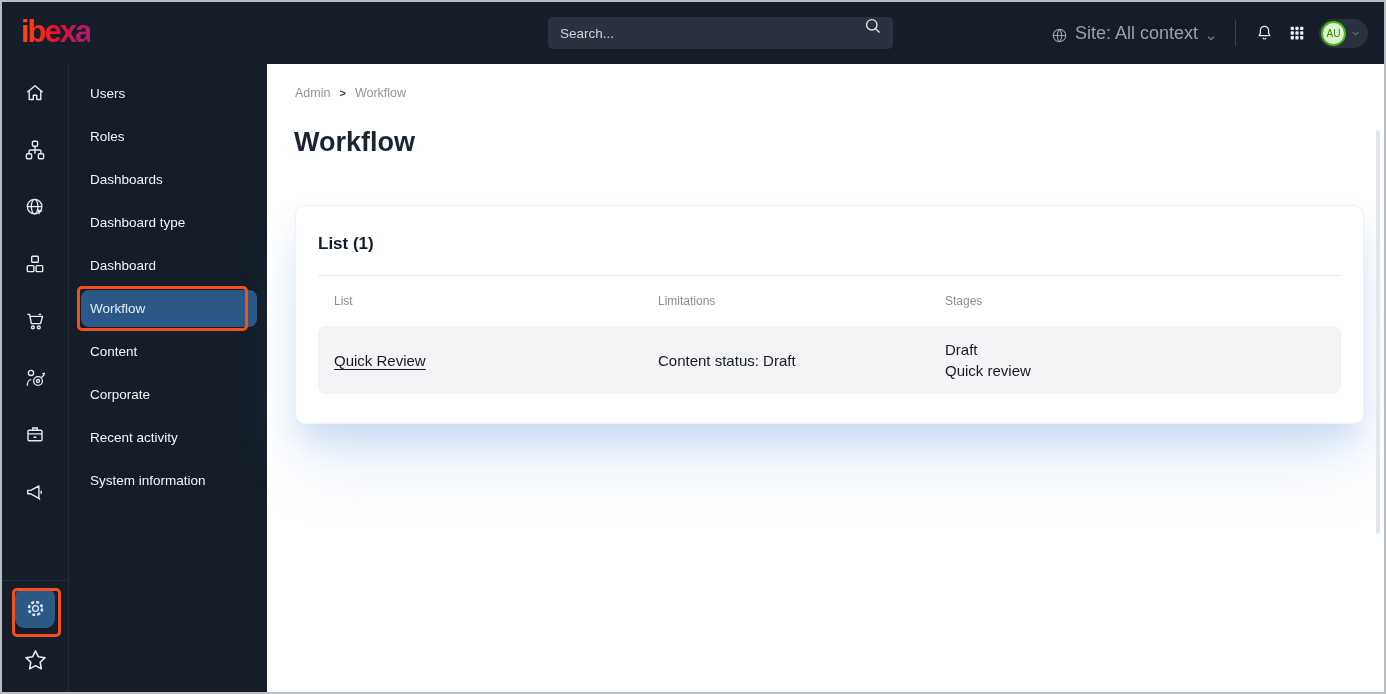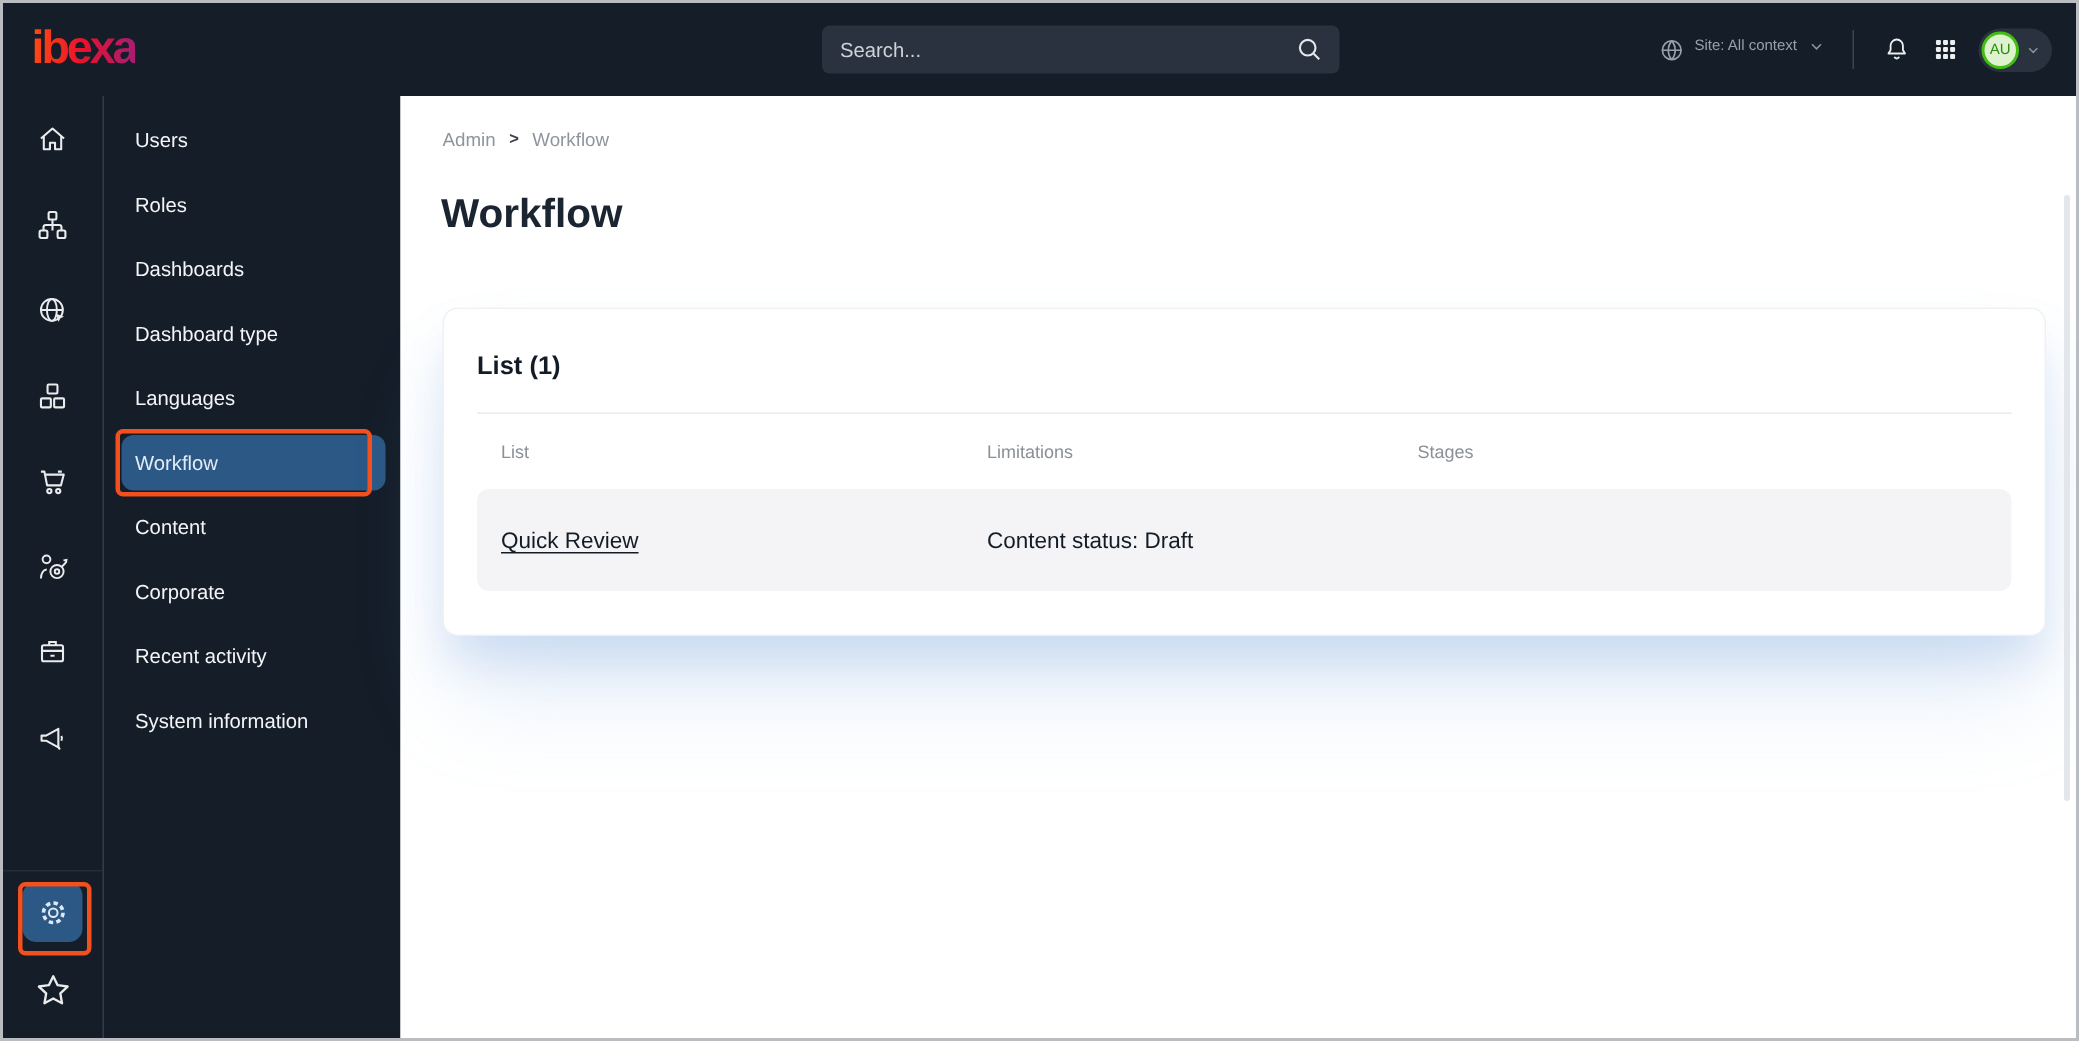--- a/index.html
+++ b/index.html
@@ -6,27 +6,27 @@
   html,body { width:1386px; height:694px; }
   body { font-family:"Liberation Sans",sans-serif; background:#fff; position:relative; overflow:hidden; }
   .screen { position:absolute; inset:0; border:2px solid #b9bcc0; background:#fff; overflow:hidden; }
 
   
   .topbar { position:absolute; top:0; left:0; right:0; height:62px; background:#141d28; }
   .logo { position:absolute; left:19px; top:12px; font-size:31px; font-weight:700; letter-spacing:-2px;
           background:linear-gradient(95deg,#ff4713 5%,#e8112d 50%,#aa1d6e 95%);
           -webkit-background-clip:text; background-clip:text; color:transparent; cursor:pointer; }
   .search-box { position:absolute; left:546px; top:15px; width:345px; height:32px; background:#29323e;
-                border-radius:5px; display:flex; align-items:center; }
+                border-radius:5px; display:flex; }
   .search-box input { flex:1; background:transparent; border:none; outline:none; color:#e6e8ea;
                       font-size:13.5px; padding:0 12px; font-family:inherit; }
   .search-box input::placeholder { color:#ced2d7; }
   .search-icon { margin-right:11px; color:#e6e8ea; display:flex; }
   .topbar-right { position:absolute; right:16px; top:0; height:62px; display:flex; align-items:center; gap:13px; }
-  .site-context { display:flex; align-items:flex-start; gap:7px; color:#98a0a9; font-size:10px; cursor:pointer; }
+  .site-context { display:flex; align-items:flex-end; gap:7px; color:#98a0a9; font-size:18px; cursor:pointer; }
   .tb-divider { width:1px; height:26px; background:#3c4550; margin:0 5px; }
   .icon-btn { color:#eceef0; display:flex; align-items:center; cursor:pointer; background:none; border:none; }
   .avatar-pill { display:flex; align-items:center; background:#29323e; border-radius:15px;
                  padding:2px 7px 2px 2px; gap:4px; cursor:pointer; }
   .avatar { width:25px; height:25px; border-radius:50%; background:#def2d0; border:2px solid #43bd13;
             color:#2f8d0d; font-size:10px; font-weight:400; display:flex; align-items:center; justify-content:center; }
   .chev { color:#8b929b; display:flex; }
 
   
   .rail { position:absolute; left:0; top:62px; bottom:0; width:67px; background:#141d28; border-right:1px solid #232e3a; }
@@ -210,21 +210,21 @@
         </svg>
       </div>
     </div>
   </aside>
 
   <nav class="menu">
     <div class="menu-item">Users</div>
     <div class="menu-item">Roles</div>
     <div class="menu-item">Dashboards</div>
     <div class="menu-item">Dashboard type</div>
-    <div class="menu-item">Languages</div>
+    <div class="menu-item">Dashboard</div>
     <div class="menu-item selected">Workflow</div>
     <div class="menu-item">Content</div>
     <div class="menu-item">Corporate</div>
     <div class="menu-item">Recent activity</div>
     <div class="menu-item">System information</div>
   </nav>
 
   <main class="content">
     <div class="breadcrumb">
       <span class="crumb">Admin</span>
@@ -240,20 +240,24 @@
 
       <div class="table-head">
         <span>List</span>
         <span>Limitations</span>
         <span>Stages</span>
       </div>
 
       <div class="table-row">
         <span><a class="row-name">Quick Review</a></span>
         <span>Content status: Draft</span>
+        <span class="stages">
+          <div>Draft</div>
+          <div>Quick review</div>
+        </span>
       </div>
     </section>
 
     <div class="scroll-thumb"></div>
   </main>
 
   <div class="annot" id="annot-workflow"></div>
   <div class="annot" id="annot-settings"></div>
 
 </div>

